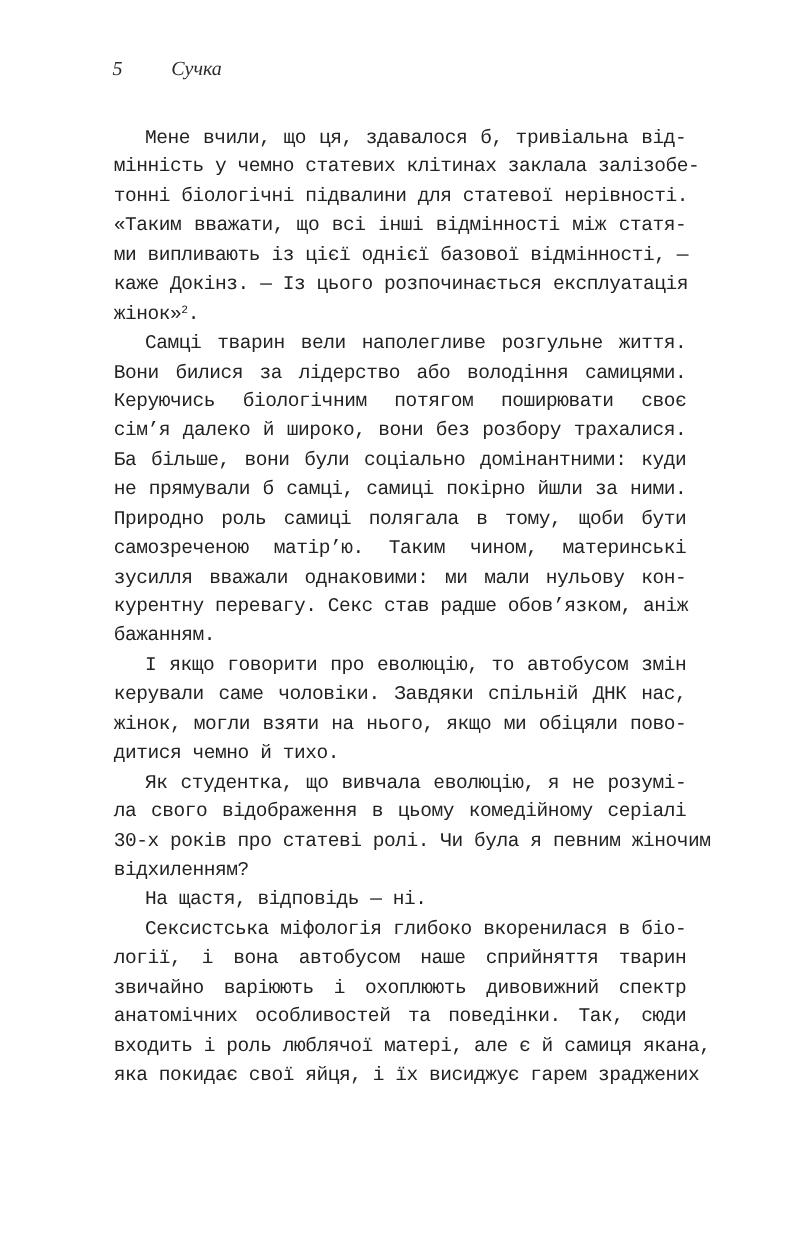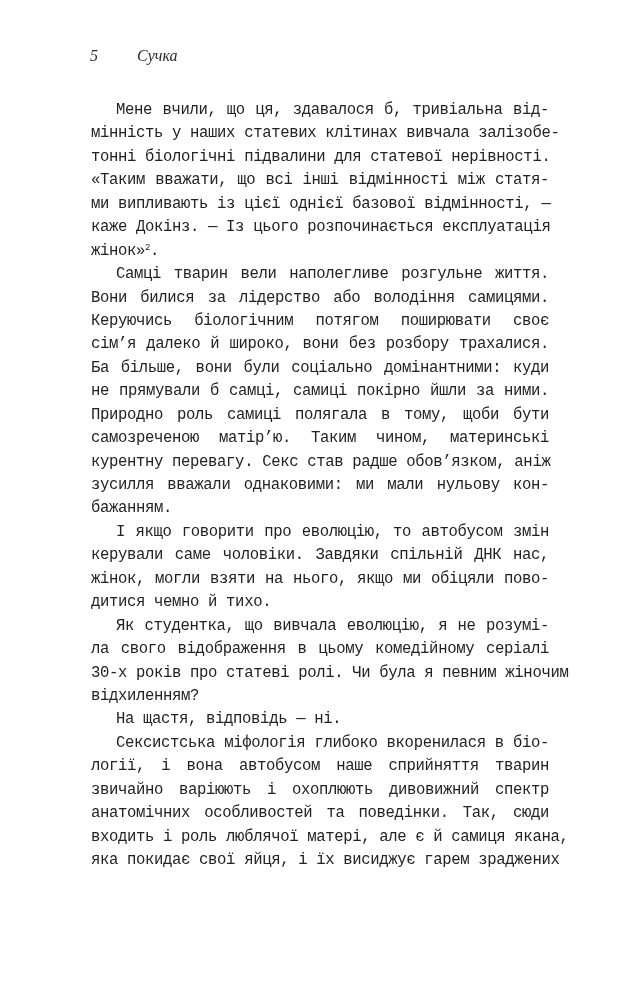--- a/index.html
+++ b/index.html
@@ -25,38 +25,38 @@
 </head>
 <body>
 
 <div class="page">
   <div class="running-head">
     <span class="pno">5</span><span>Сучка</span>
   </div>
   <div class="body-text" id="body">
       <div>
         <span class="line indent">Мене вчили, що ця, здавалося б, тривіальна від-</span>
-        <span class="line">мінність у наших статевих клітинах вивчала залізобе-</span>
+        <span class="line">мінність у чемно статевих клітинах заклала залізобе-</span>
         <span class="line">тонні біологічні підвалини для статевої нерівності.</span>
         <span class="line">«Таким вважати, що всі інші відмінності між статя-</span>
         <span class="line">ми випливають із цієї однієї базової відмінності, —</span>
         <span class="line">каже Докінз. — Із цього розпочинається експлуатація</span>
         <span class="line last">жінок»<sup>2</sup>.</span>
       </div>
       <div>
         <span class="line indent">Самці тварин вели наполегливе розгульне життя.</span>
         <span class="line">Вони билися за лідерство або володіння самицями.</span>
         <span class="line">Керуючись біологічним потягом поширювати своє</span>
         <span class="line">сім’я далеко й широко, вони без розбору трахалися.</span>
         <span class="line">Ба більше, вони були соціально домінантними: куди</span>
         <span class="line">не прямували б самці, самиці покірно йшли за ними.</span>
         <span class="line">Природно роль самиці полягала в тому, щоби бути</span>
         <span class="line">самозреченою матір’ю. Таким чином, материнські</span>
+        <span class="line">зусилля вважали однаковими: ми мали нульову кон-</span>
         <span class="line">курентну перевагу. Секс став радше обов’язком, аніж</span>
-        <span class="line">зусилля вважали однаковими: ми мали нульову кон-</span>
         <span class="line last">бажанням.</span>
       </div>
       <div>
         <span class="line indent">І якщо говорити про еволюцію, то автобусом змін</span>
         <span class="line">керували саме чоловіки. Завдяки спільній ДНК нас,</span>
         <span class="line">жінок, могли взяти на нього, якщо ми обіцяли пово-</span>
         <span class="line last">дитися чемно й тихо.</span>
       </div>
       <div>
         <span class="line indent">Як студентка, що вивчала еволюцію, я не розумі-</span>

